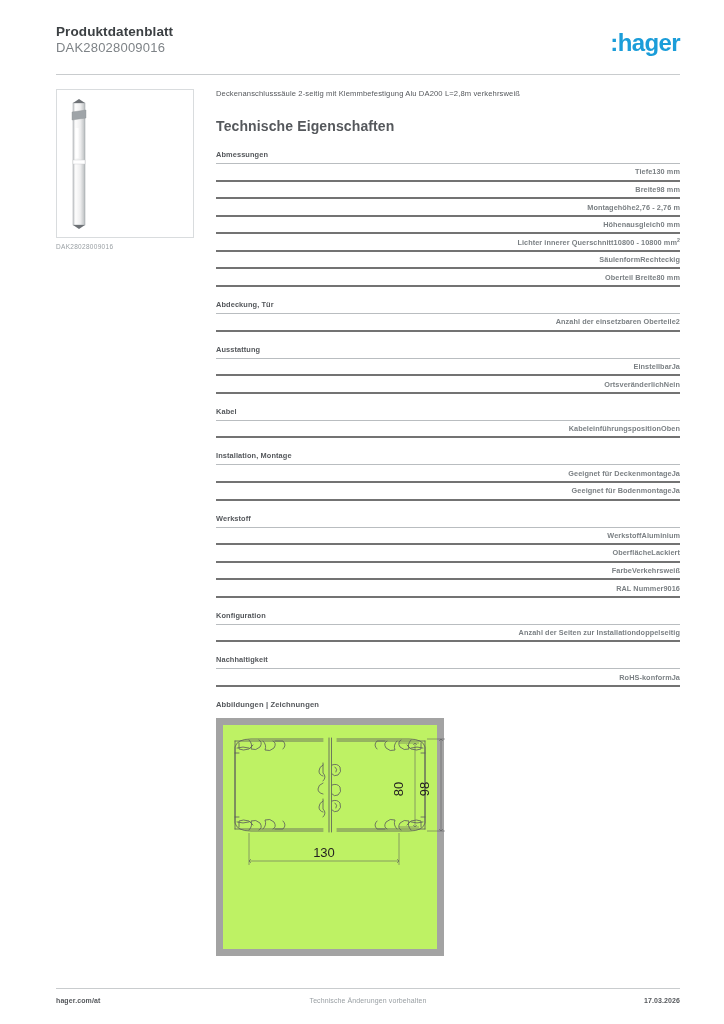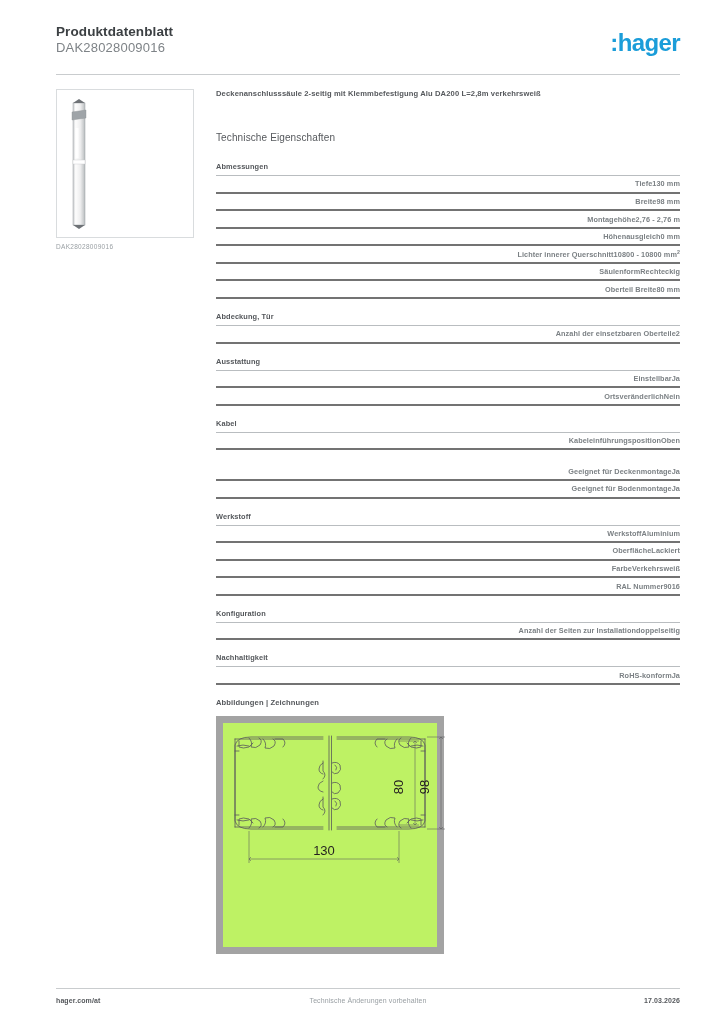--- a/index.html
+++ b/index.html
@@ -93,30 +93,30 @@
   
   .content {
     position: absolute;
     left: 216px;
     top: 89px;
     width: 464px;
   }
 
   .product-desc {
     font-size: 7.6px;
-    font-weight: bold;
+    font-weight: normal;
     color: #55585c;
     letter-spacing: 0.12px;
-    margin-bottom: 34px;
+    margin-bottom: 22px;
     line-height: 10px;
   }
 
   .tech-heading {
-    font-size: 10px;
-    font-weight: normal;
+    font-size: 14px;
+    font-weight: bold;
     color: #55585c;
     letter-spacing: 0.12px;
     margin-bottom: 19px;
     line-height: 10px;
   }
 
   .section { margin-bottom: 13px; }
 
   .section-title {
     font-size: 7.4px;
@@ -289,20 +289,21 @@
           </div>
         </div>
         <div class="section">
           <div class="section-title">Kabel</div>
           <div class="spec-row">
             <span class="spec-label">Kabeleinführungsposition</span>
             <span class="spec-value">Oben</span>
           </div>
         </div>
         <div class="section">
+          <div class="section-title">Installation, Montage</div>
           <div class="spec-row">
             <span class="spec-label">Geeignet für Deckenmontage</span>
             <span class="spec-value">Ja</span>
           </div>
           <div class="spec-row">
             <span class="spec-label">Geeignet für Bodenmontage</span>
             <span class="spec-value">Ja</span>
           </div>
         </div>
         <div class="section">

